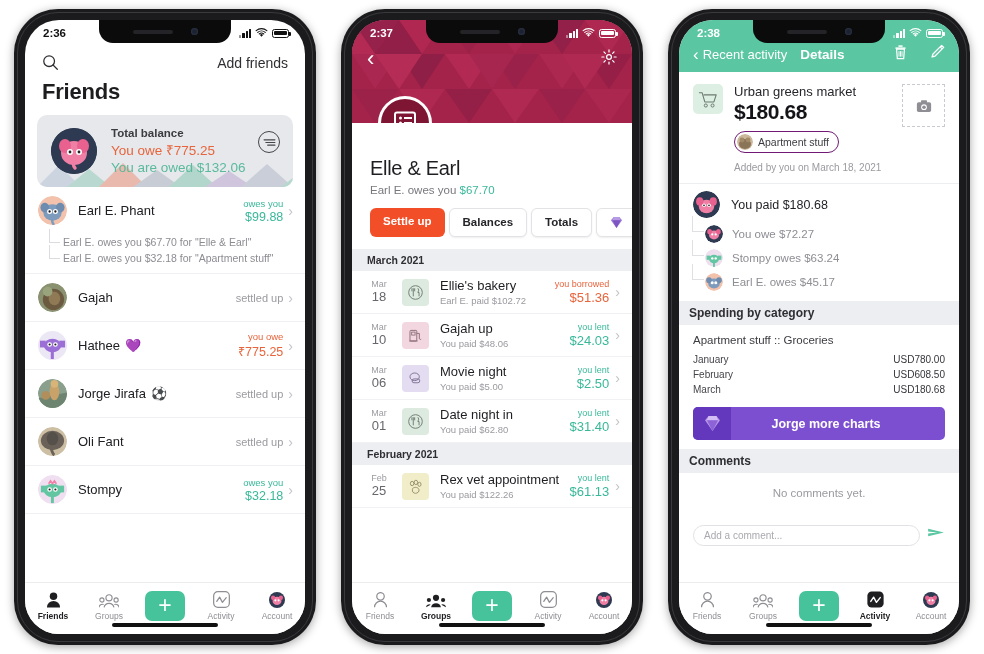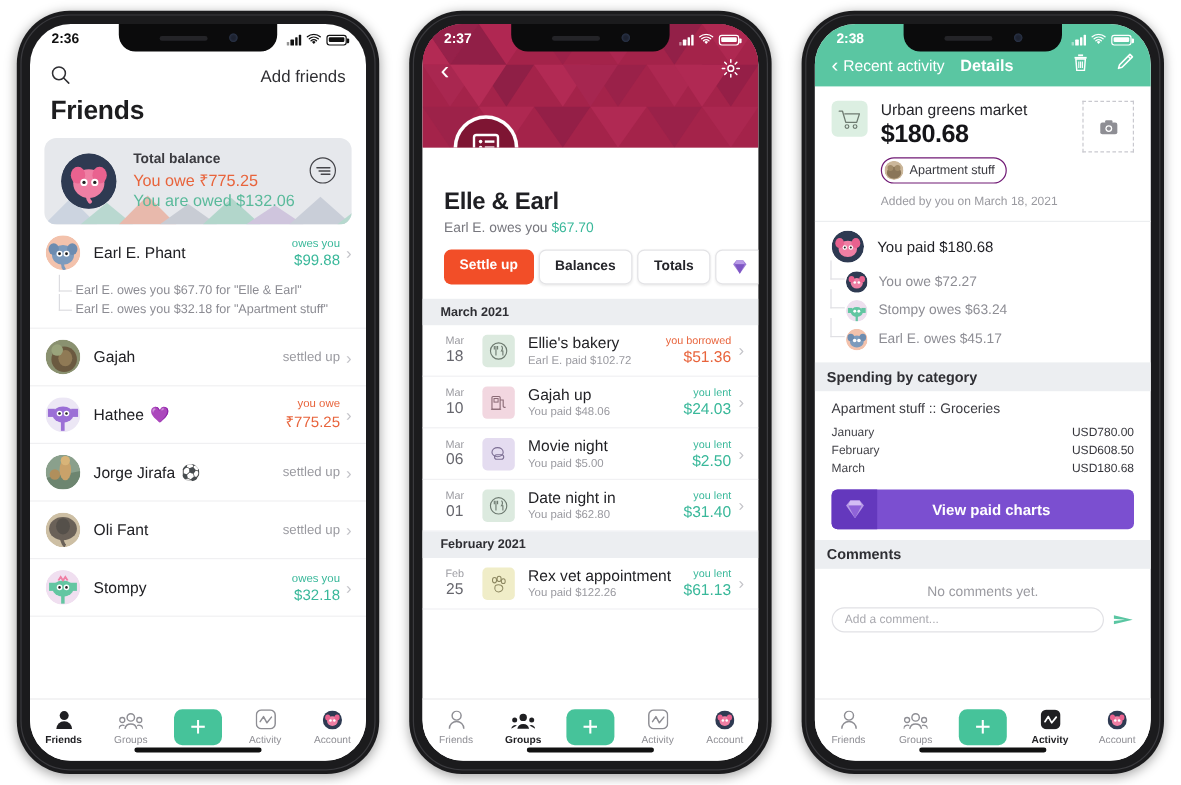--- a/index.html
+++ b/index.html
@@ -115,21 +115,21 @@
   .p2-navrow { position:absolute; top:28px; left:0; right:0; display:flex; align-items:center;
                justify-content:space-between; padding: 0 15px; z-index:6;}
   .back-chev { color:#fff; font-size:22px; font-weight:300; line-height:1;}
   .gear { color:#fff; }
   .p2-ava {
     position:absolute; left:26px; bottom:-27px; width:54px;height:54px;border-radius:50%;
     background:#fff; padding:3px; z-index:7;
   }
   .p2-ava-in { width:100%;height:100%;border-radius:50%;background:#7e1533;display:flex;align-items:center;justify-content:center;}
   .p2-body { padding: 34px 18px 0; }
-  .p2-group { font-size: 20px; font-weight:700; color:#1f1f23; letter-spacing:-.3px;}
+  .p2-group { font-size: 20px; font-weight:400; color:#1f1f23; letter-spacing:-.3px;}
   .p2-sub { font-size: 11.5px; color:#77777e; margin-top: 4px;}
   .p2-sub b { color:#39b89a; font-weight:400;}
   .p2-actions { display:flex; gap:4px; padding: 12px 0 0 0; }
   .btn { font-size: 11.5px; border-radius:6px; padding: 7px 13px; white-space:nowrap; }
   .btn-settle { background:#f24e28; color:#fff; font-weight:700; }
   .btn-out { background:#fff; color:#25252a; border:1px solid #e3e3e6; font-weight:600;
              box-shadow:0 1px 2px rgba(0,0,0,.07);}
   .btn-pro { display:flex; align-items:center; gap:5px; }
   .month-hdr { background:#eceef1; font-size:10.5px; font-weight:700; color:#2e2e33; padding: 5px 15px; margin-top: 12px;}
   .month-hdr.mt0 { margin-top:0; }
@@ -179,21 +179,21 @@
   .cat-title { font-size: 11.5px; color:#3b3b41; padding: 9px 14px 6px;}
   .bar-row { display:flex; align-items:center; padding: 1.5px 14px; }
   .bar-lbl { width:52px; font-size:10px; color:#45454b;}
   .bar-track { flex:1; height:12px; position:relative; margin-right:6px;}
   .bar-fill { height:12px; background:#d8e9dc; }
   .bar-val { width:62px; text-align:right; font-size:10px; color:#35353b;}
   .charts-btn { margin: 10px 14px 0; height: 33px; border-radius:5px; background:#7b4fd0; display:flex; align-items:center; position:relative;}
   .charts-btn .gemwrap { width:38px;height:33px;background:#6438bd;border-radius:5px 0 0 5px;display:flex;align-items:center;justify-content:center;}
   .charts-btn .ctxt { flex:1; text-align:center; color:#fff; font-size:12.5px; font-weight:700; margin-right:24px;}
   .cmt-none { text-align:center; font-size:11.5px; color:#9a9aa0; padding: 14px 0 6px;}
-  .cmt-bar { display:flex; align-items:flex-end; gap:8px; padding: 0 14px 6px; }
+  .cmt-bar { display:flex; align-items:flex-start; gap:8px; padding: 0 14px 6px; margin-top: 20px; }
   .cmt-input { flex:1; height:21px; border:1px solid #e1e1e5; border-radius:11px; font-size:10px; color:#a9a9af;
                display:flex; align-items:center; padding: 0 10px; background:#fff;}
   .send { color:#5ac6a2; font-size:15px; }
 </style>
 </head>
 <body>
 
 <div class="stage">
 
   <div class="phone">
@@ -916,21 +916,21 @@
       </div>
 
       <div class="charts-btn">
         <span class="gemwrap">
           <svg width="17" height="17" viewBox="0 0 16 16">
             <polygon points="1,5 4.3,1 11.7,1 15,5 8,15" fill="#b79ae6"></polygon>
             <polygon points="4.3,1 11.7,1 13.2,5 2.8,5" fill="#d3bdf4"></polygon>
             <polygon points="2.8,5 13.2,5 8,15" fill="#8f63d8"></polygon>
           </svg>
         </span>
-        <span class="ctxt">View paid charts</span>
+        <span class="ctxt">Jorge more charts</span>
       </div>
 
       <div class="sec-hdr" style="margin-top:9px">Comments</div>
       <div class="cmt-none">No comments yet.</div>
       <div class="cmt-bar">
         <span class="cmt-input">Add a comment...</span>
         <span class="send">
           <svg width="17" height="13" viewBox="0 0 18 14">
               <polygon points="0,3 17,7 0,11 0,8 10,7 0,6" fill="#5ac6a2"></polygon>
             </svg>

